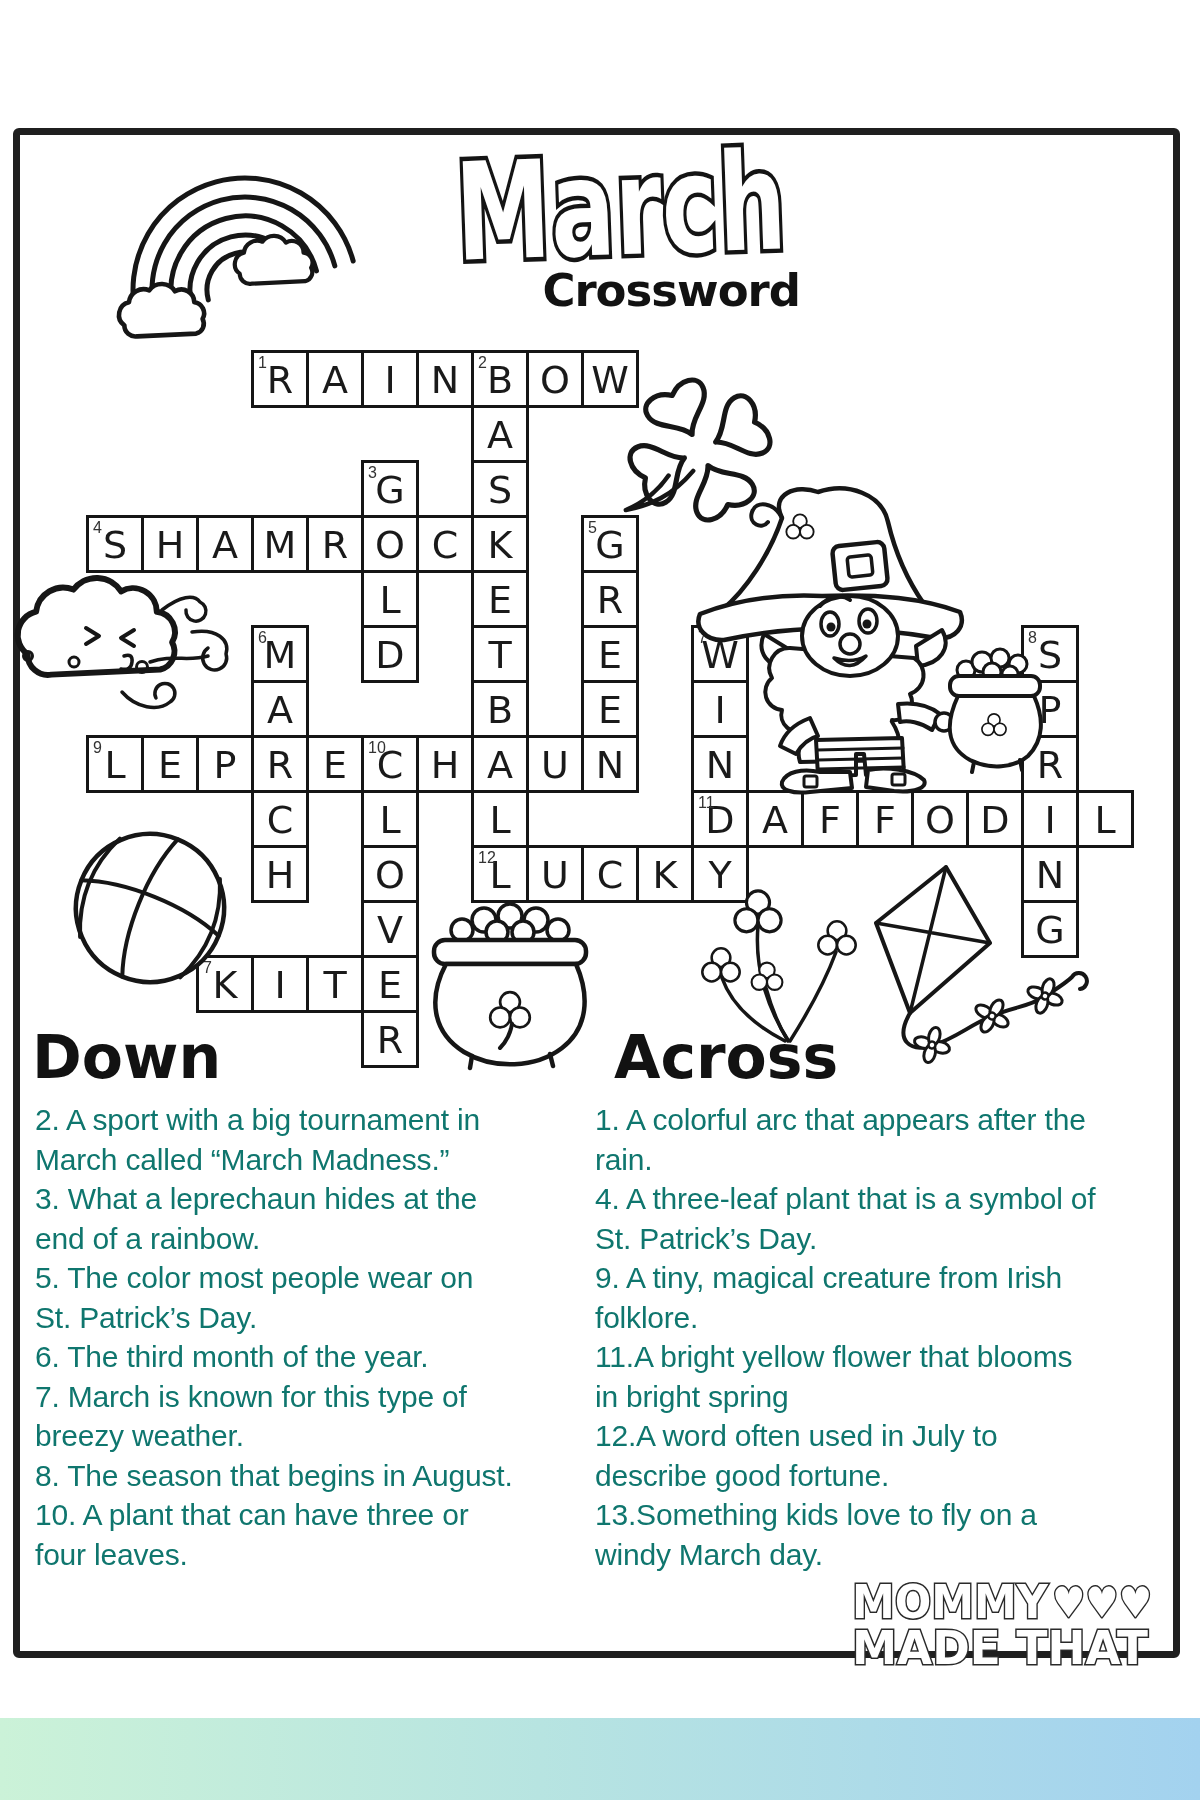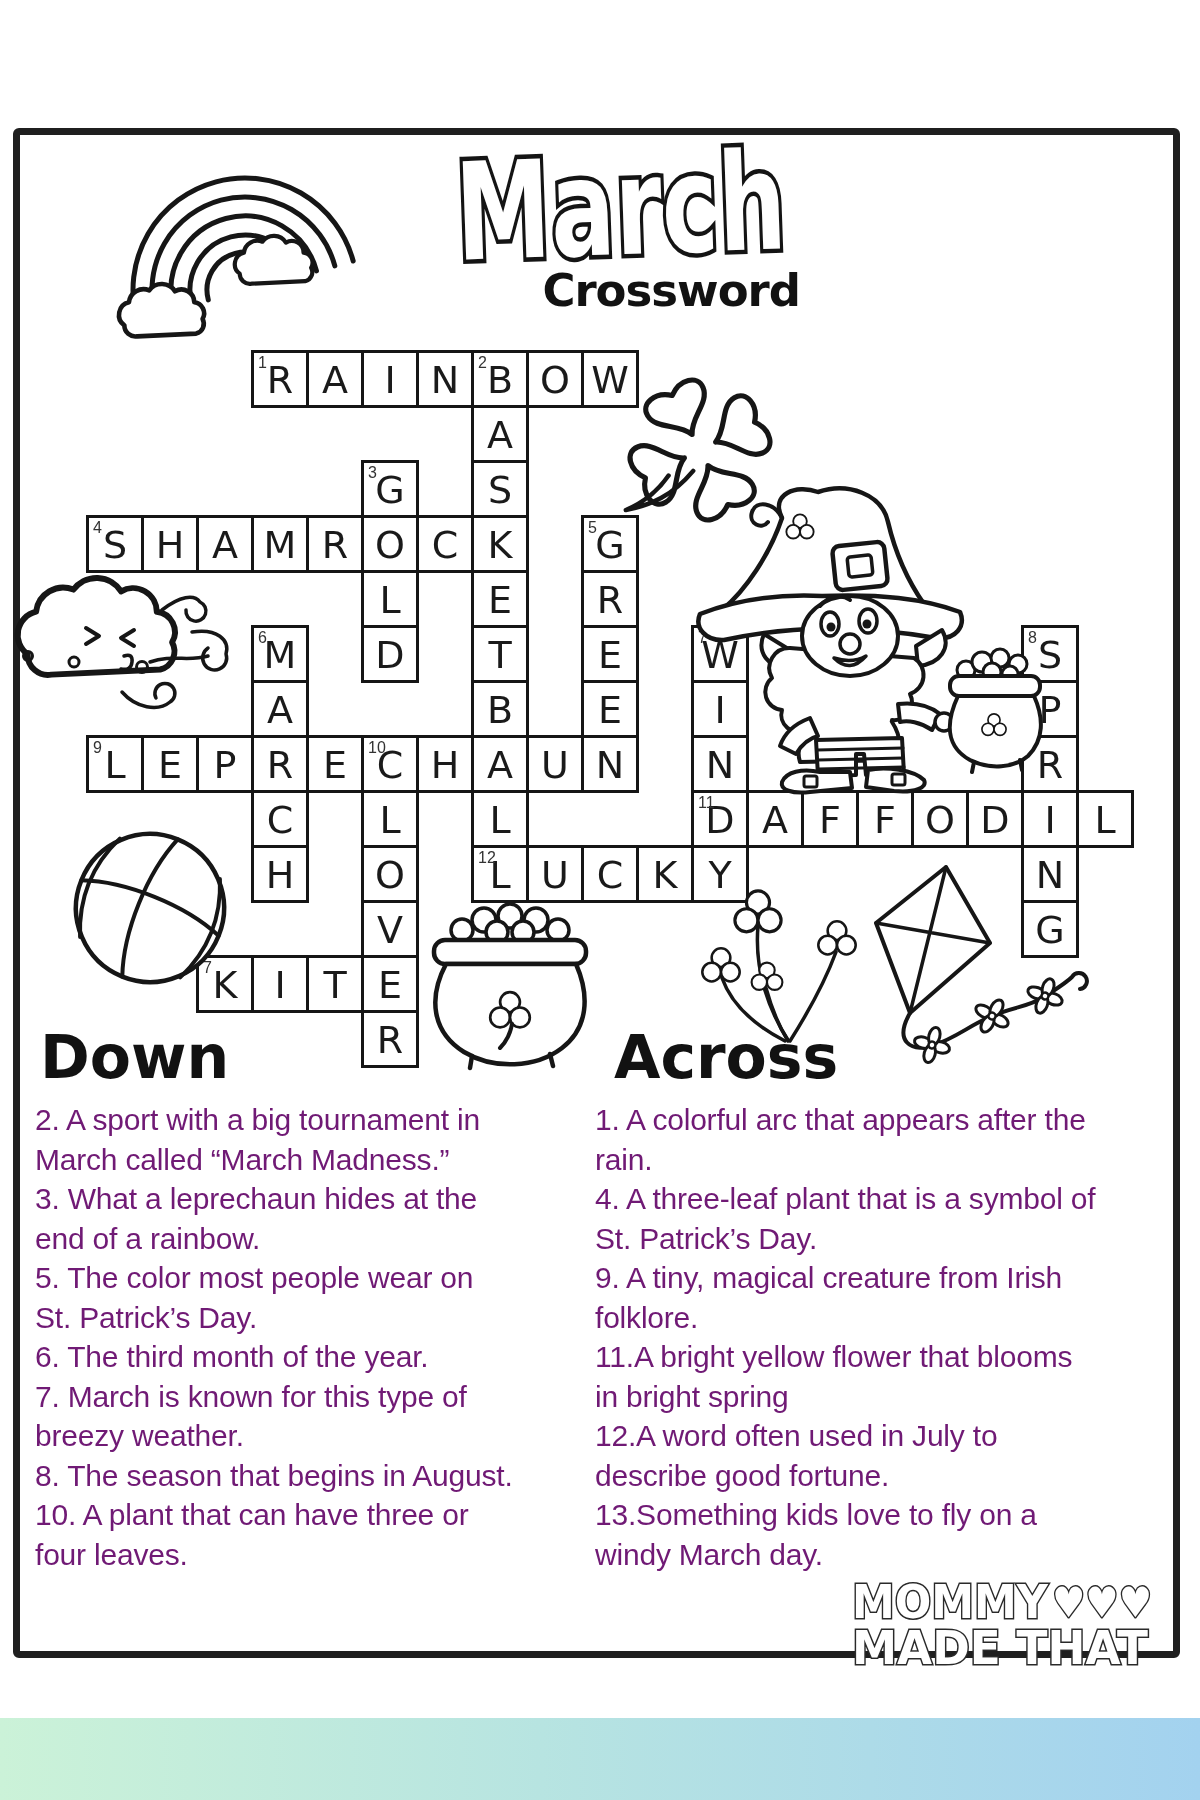--- a/index.html
+++ b/index.html
@@ -13,23 +13,23 @@
   .subtitle{left:420px;top:264px;width:380px;text-align:right;font-family:"DejaVu Sans",sans-serif;
             font-weight:bold;font-size:45px;letter-spacing:-1px;color:#121212;}
   
   #grid{left:86px;top:350px;width:1103px;height:723px;}
   .cell{position:absolute;width:58px;height:58px;border:3px solid #151515;box-sizing:border-box;
         background:#fff;display:flex;align-items:center;justify-content:center;}
   .cell .letter{font-family:"DejaVu Sans",sans-serif;font-size:38px;color:#1a1a1a;line-height:1;padding-top:2px;}
   .cell .num{position:absolute;top:1px;left:4px;font-size:16px;font-weight:500;color:#333;}
   
   .clue-heading{font-family:"DejaVu Sans",sans-serif;font-weight:bold;font-size:60px;color:#121212;}
-  #down-heading{left:40px;top:1022px;}
+  #down-heading{left:32px;top:1022px;}
   #across-heading{left:594px;top:1022px;margin-left:20px;}
-  .clue-lines{font-size:30px;line-height:39.5px;letter-spacing:-0.2px;white-space:nowrap;color:#701a75;}
+  .clue-lines{font-size:30px;line-height:39.5px;letter-spacing:-0.2px;white-space:nowrap;color:#0f766e;}
   #down-clues{left:35px;top:1100px;}
   #across-clues{left:595px;top:1100px;}
   
   .logo-svg{left:846px;top:1580px;}
   .footer-bar{left:0;top:1718px;width:1200px;height:82px;
               background:linear-gradient(90deg,#cbf2d8 0%,#b7e4e1 45%,#a3d2ef 100%);}
   svg{overflow:visible;}
   .ink{stroke:#161616;fill:none;stroke-linecap:round;stroke-linejoin:round;}
   .inkfill{stroke:#161616;fill:#ffffff;stroke-linecap:round;stroke-linejoin:round;}
   .solid{fill:#161616;stroke:none;}

